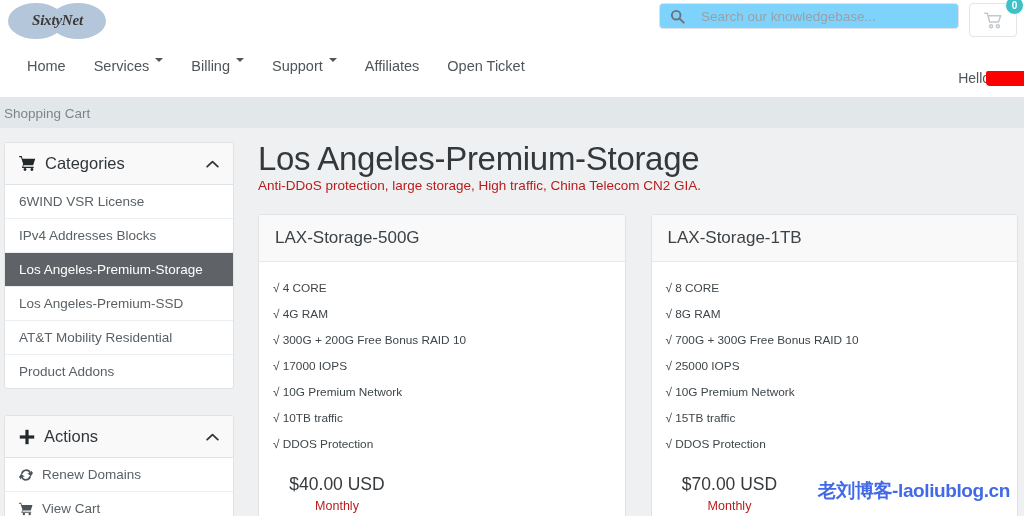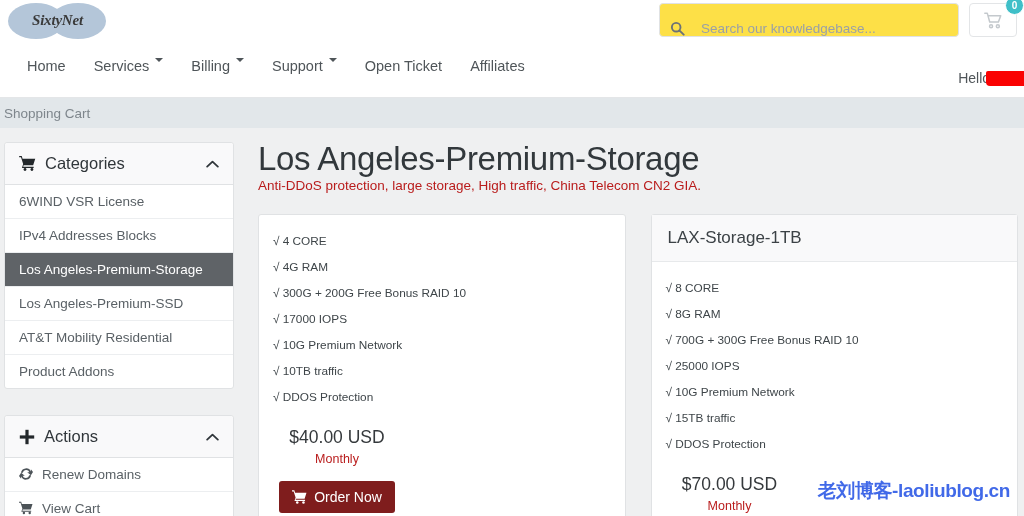--- a/index.html
+++ b/index.html
@@ -39,26 +39,26 @@
     font-weight: bold;
     font-size: 15px;
     color: #3a3a3a;
     letter-spacing: -0.2px;
     z-index: 3;
   }
 
   .search-box {
     position: absolute;
     left: 659px; top: 3px;
-    width: 300px; height: 34px;
+    width: 300px; height: 26px;
     border: 1px solid #e0e2e4;
     border-radius: 4px;
-    background: #fde047;
-    display: flex;
-    align-items: flex-end;
+    background: #7dd3fc;
+    display: flex;
+    align-items: center;
     padding: 0 10px;
   }
   .search-icon {
     width: 15px; height: 15px;
     flex: 0 0 auto;
     color: #6b7177;
     margin-right: 16px;
   }
   .search-input {
     border: none;
@@ -205,21 +205,21 @@
     width: 13px; height: 8px;
     color: #30363a;
   }
   .panel-item {
     padding: 9px 14px;
     font-size: 13.5px;
     color: #5a6166;
     border-bottom: 1px solid #eceef0;
     cursor: pointer;
     display: flex;
-    align-items: flex-start;
+    align-items: flex-end;
     gap: 9px;
   }
   .panel-item:last-child { border-bottom: none; }
   .panel-item.active {
     background: #5f6367;
     color: #ffffff;
   }
   .item-icon { width: 14px; height: 14px; color: #4c5358; display:flex; align-items:center; }
 
   
@@ -359,24 +359,24 @@
     </div>
     <div class="nav-item">
       <span>Billing</span>
       <i class="caret"></i>
     </div>
     <div class="nav-item">
       <span>Support</span>
       <i class="caret"></i>
     </div>
     <div class="nav-item">
+      <span>Affiliates</span>
+    </div>
+    <div class="nav-item">
       <span>Open Ticket</span>
-    </div>
-    <div class="nav-item">
-      <span>Affiliates</span>
     </div>
 
     <div class="nav-user">
       <div class="user-block">
         <span>Hello,</span>
         <span class="redaction"></span>
       </div>
     </div>
   </div>
 
@@ -456,20 +456,21 @@
       </div>
     </div>
 
     <div class="main">
       <h1 class="page-title">Los Angeles-Premium-Storage</h1>
       <div class="page-sub">Anti-DDoS protection, large storage, High traffic, China Telecom CN2 GIA.</div>
 
       <div class="cards">
 
         <div class="card">
+          <div class="card-head">LAX-Storage-500G</div>
           <div class="card-body">
             <div class="features">
               <div class="feature">√ 4 CORE</div>
               <div class="feature">√ 4G RAM</div>
               <div class="feature">√ 300G + 200G Free Bonus RAID 10</div>
               <div class="feature">√ 17000 IOPS</div>
               <div class="feature">√ 10G Premium Network</div>
               <div class="feature">√ 10TB traffic</div>
               <div class="feature">√ DDOS Protection</div>
             </div>

